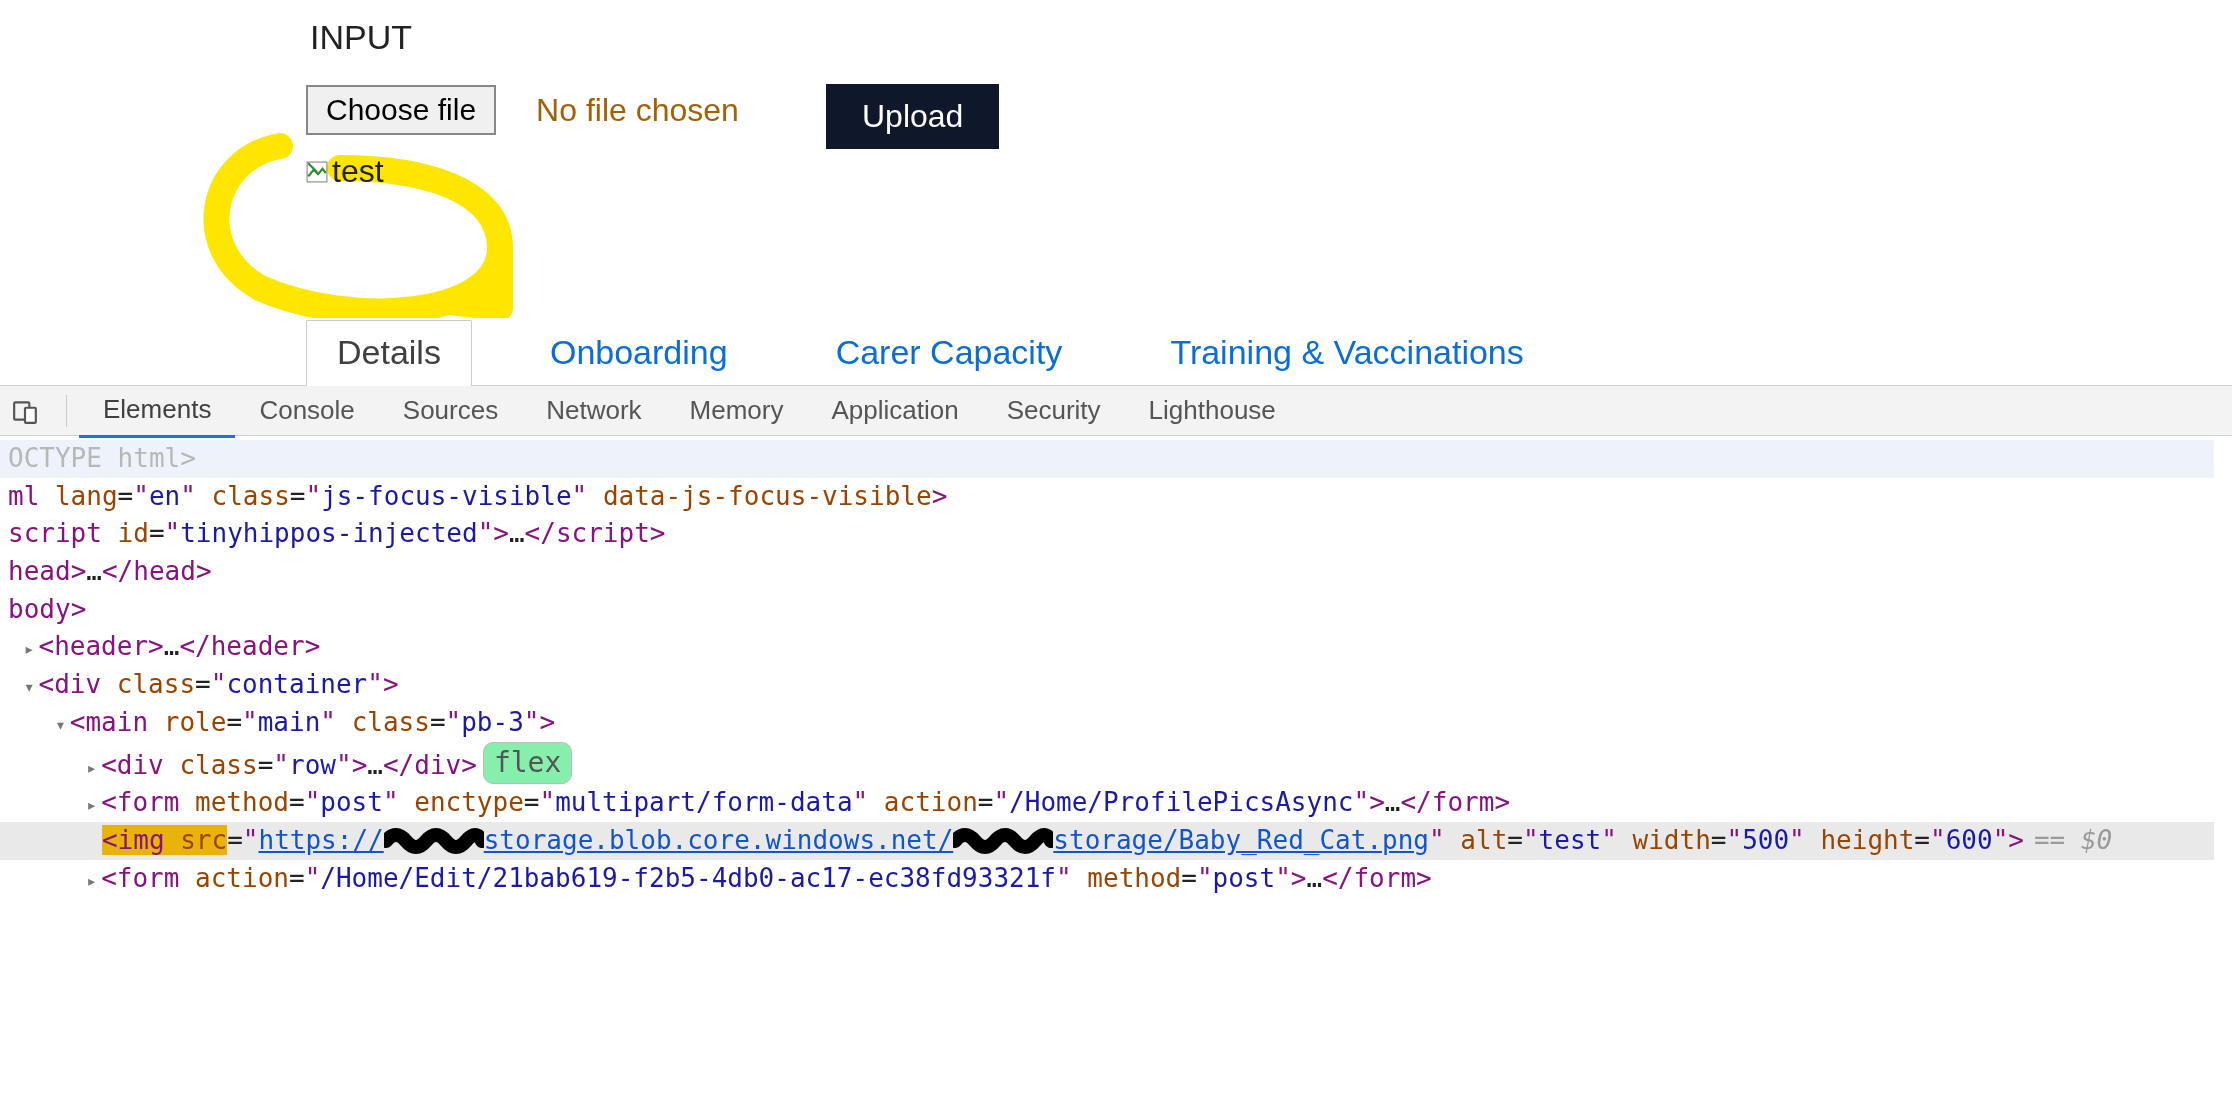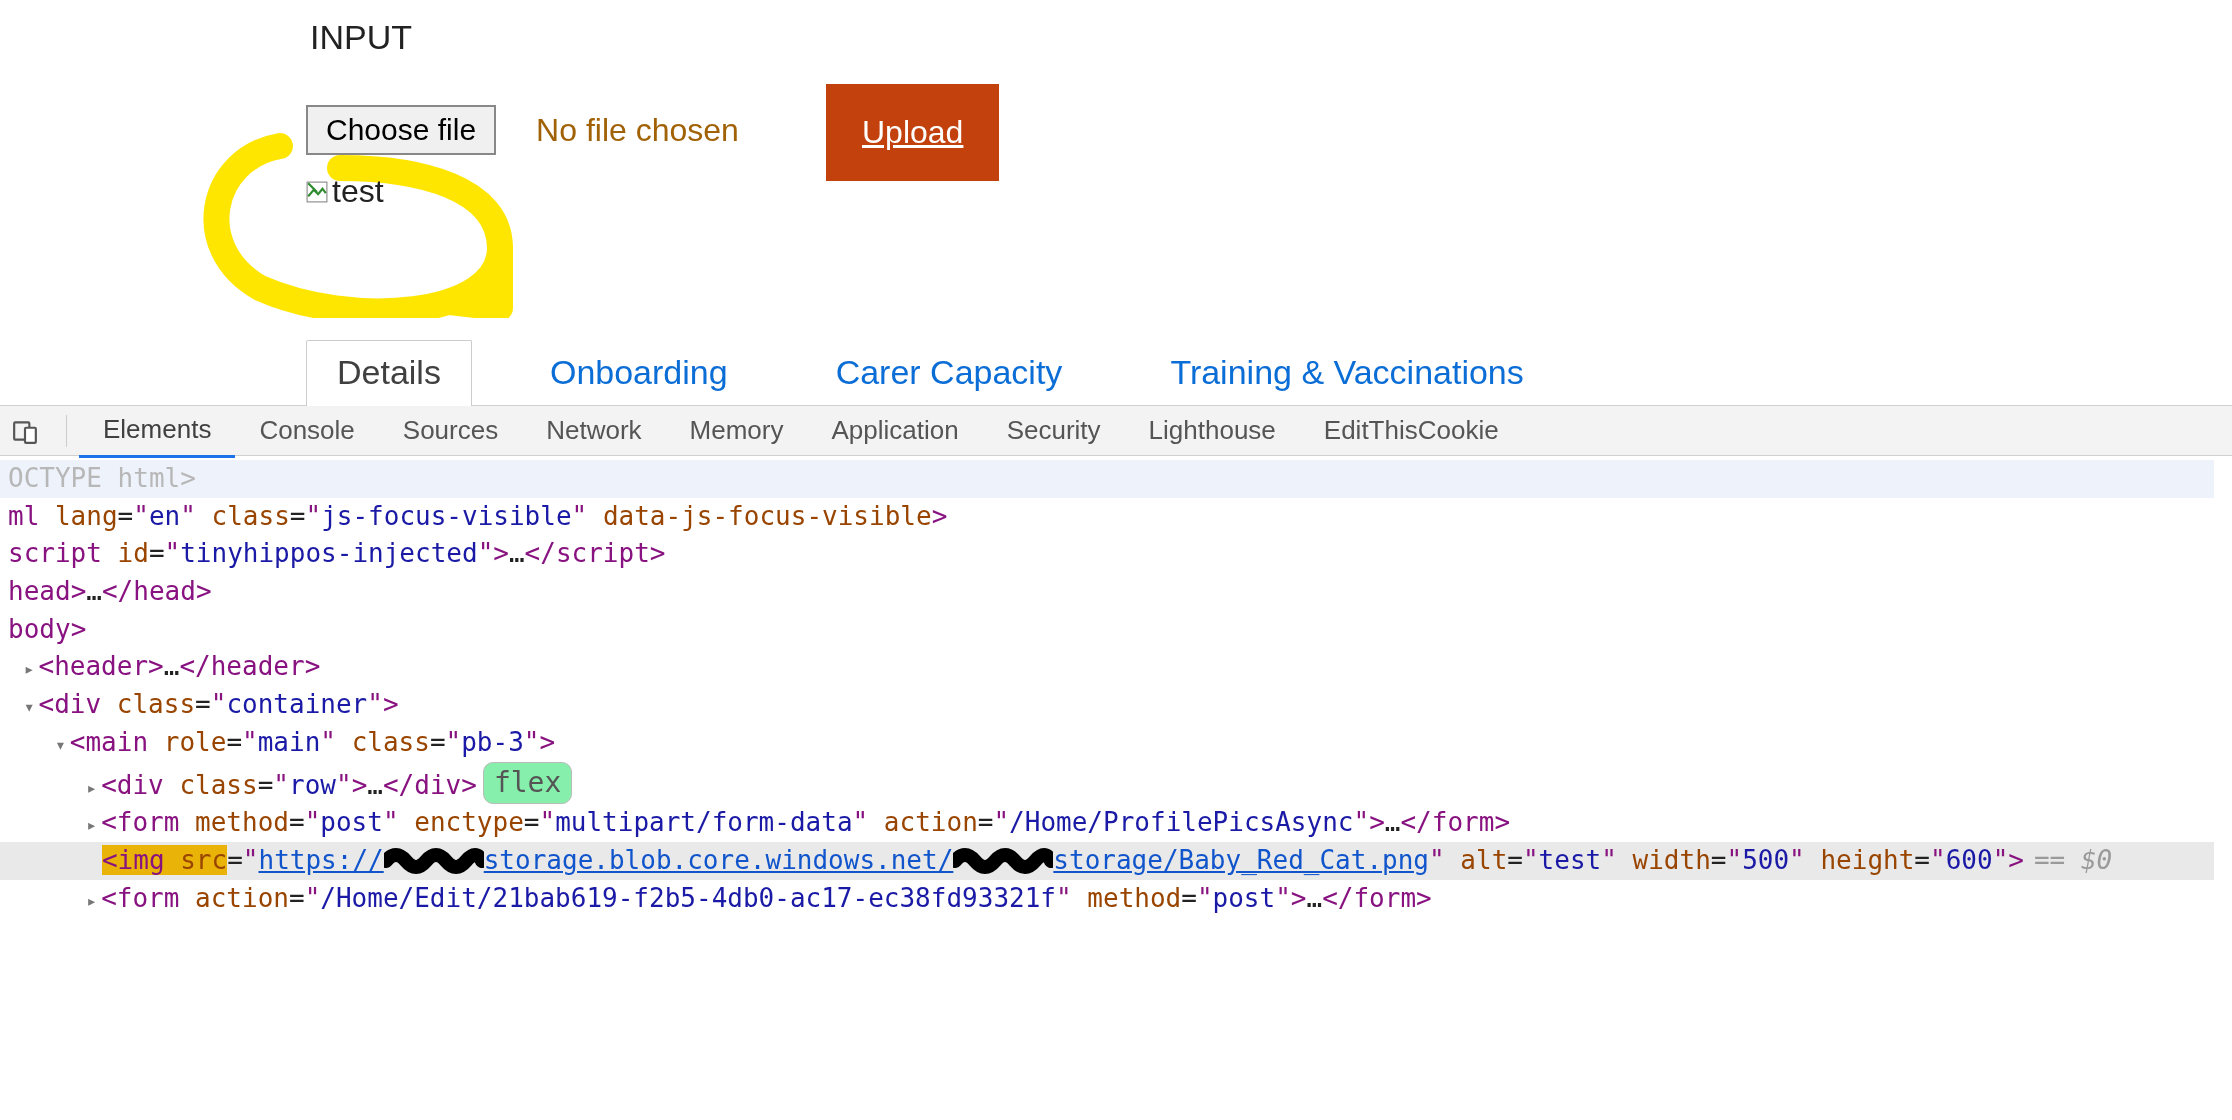--- a/index.html
+++ b/index.html
@@ -1,24 +1,24 @@
 <!DOCTYPE html>
 <html><head>
 <meta charset="utf-8">
 <style>
 * { box-sizing: border-box; margin: 0; padding: 0; }
 body { font-family: "Segoe UI", Arial, sans-serif; background: #fff; color: #222; width: 2232px; }
 
 .page-area { padding: 18px 0 0 306px; position: relative; }
-.input-label { font-size: 34px; font-weight: 400; color: #222; margin-bottom: 48px; margin-left: 4px; }
+.input-label { font-size: 34px; font-weight: 400; color: #222; margin-bottom: 28px; margin-left: 4px; }
 
 .file-row { display: flex; align-items: center; gap: 40px; }
 .choose-btn { font-size: 30px; font-family: inherit; background: #f0f0f0; border: 2px solid #888; padding: 6px 18px; cursor: pointer; }
 .file-status { font-size: 32px; color: #a16207; }
-.upload-btn { position: absolute; left: 826px; top: 84px; background: #c2410c; color: #fff; border: none; font-size: 32px; padding: 30px 36px; cursor: pointer; text-decoration: underline; }
+.upload-btn { position: absolute; left: 826px; top: 84px; background: #0f172a; color: #fff; border: none; font-size: 32px; padding: 14px 36px; cursor: pointer; }
 
 .broken-holder { margin-top: 18px; display: flex; align-items: center; gap: 4px; position: relative; z-index: 2; }
 .broken-icon { width: 22px; height: 22px; display: inline-block; position: relative; }
 .broken-icon svg { width: 22px; height: 22px; }
 .broken-alt { font-size: 32px; color: #222; }
 
 .annot { position: absolute; left: 200px; top: 128px; width: 320px; height: 190px; pointer-events: none; z-index: 1; }
 
 .page-tabs { display: flex; gap: 48px; align-items: flex-end; margin-top: 130px; margin-left: 0; font-size: 34px; }
 .page-tab { padding: 12px 30px 14px 30px; cursor: pointer; color: #0b6dd6; }
@@ -98,21 +98,20 @@
     </span>
     <span class="dt-sep"></span>
     <span class="dt-tab active">Elements</span>
     <span class="dt-tab">Console</span>
     <span class="dt-tab">Sources</span>
     <span class="dt-tab">Network</span>
     <span class="dt-tab">Memory</span>
     <span class="dt-tab">Application</span>
     <span class="dt-tab">Security</span>
     <span class="dt-tab">Lighthouse</span>
-    <span class="dt-tab">EditThisCookie</span>
   </div>
 
   <div class="dom">
     <div class="row doctype"><span class="faded">OCTYPE html&gt;</span></div>
 
     <div class="row"><span class="tag">ml</span> <span class="attr-n">lang</span><span class="txt">=</span><span class="punct">"</span><span class="attr-v">en</span><span class="punct">"</span> <span class="attr-n">class</span><span class="txt">=</span><span class="punct">"</span><span class="attr-v">js-focus-visible</span><span class="punct">"</span> <span class="attr-n">data-js-focus-visible</span><span class="punct">&gt;</span></div>
 
     <div class="row"><span class="tag">script</span> <span class="attr-n">id</span><span class="txt">=</span><span class="punct">"</span><span class="attr-v">tinyhippos-injected</span><span class="punct">"</span><span class="punct">&gt;</span><span class="ellips">…</span><span class="punct">&lt;/</span><span class="tag">script</span><span class="punct">&gt;</span></div>
 
     <div class="row"><span class="tag">head</span><span class="punct">&gt;</span><span class="ellips">…</span><span class="punct">&lt;/</span><span class="tag">head</span><span class="punct">&gt;</span></div>

